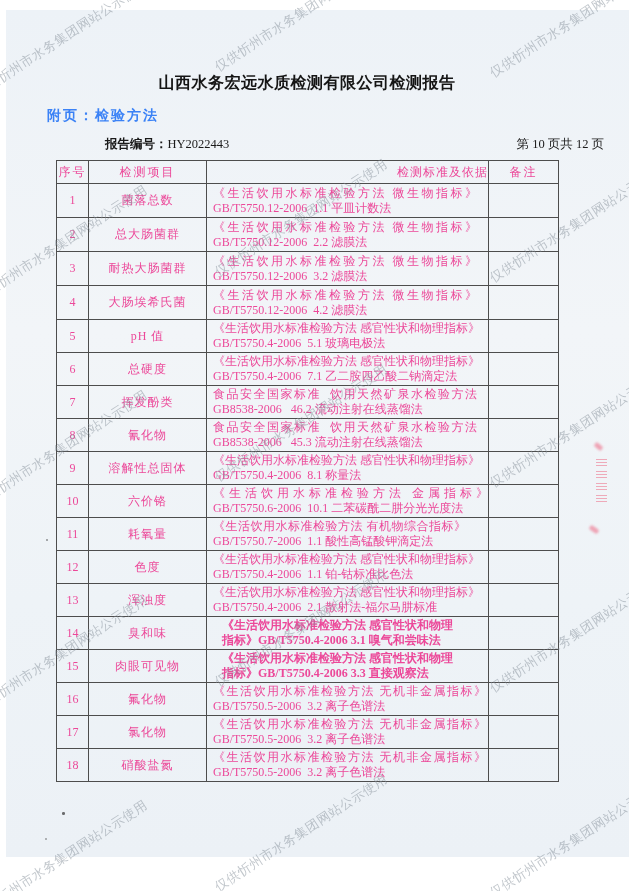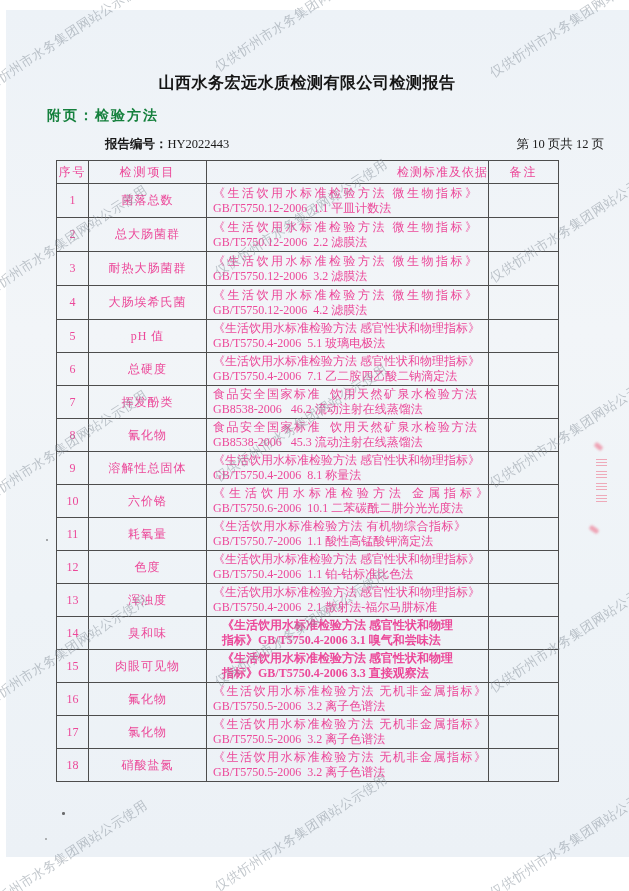--- a/index.html
+++ b/index.html
@@ -2,21 +2,21 @@
 <html><head>
 <meta charset="utf-8">
 <style>
   html,body{margin:0;padding:0;width:629px;height:891px;background:#ffffff;overflow:hidden;}
   body{font-family:"Liberation Serif","DejaVu Serif",serif;color:#1e1e1e;position:relative;}
   .paper{position:absolute;left:6px;top:10px;width:623px;height:847px;
          background:linear-gradient(180deg,#edf2f7 0%,#f2f5f8 38%,#eef3f7 70%,#ecf1f6 100%);z-index:0;}
   .content{position:absolute;left:0;top:0;width:629px;height:763px;z-index:2;}
   .title{position:absolute;left:0;top:73px;width:614px;text-align:center;
          font-size:16px;font-weight:bold;color:#151515;letter-spacing:0.5px;}
-  .subtitle{position:absolute;left:47px;top:107px;font-size:14px;font-weight:bold;letter-spacing:2px;color:#15803d;}
+  .subtitle{position:absolute;left:47px;top:107px;font-size:14px;font-weight:bold;letter-spacing:2px;color:#3b82f6;}
   .report-line{position:absolute;left:58px;top:136px;width:499px;display:flex;justify-content:space-between;
                font-size:12.5px;color:#1a1a1a;margin-left:47px;}
   .report-line .no-label{font-weight:bold;}
   table.methods{position:absolute;left:56px;top:160px;width:502px;border-collapse:collapse;table-layout:fixed;
                 font-size:12px;color:#ec4899;}
   table.methods th,table.methods td{border:1px solid #4d4d4d;padding:0;overflow:hidden;}
   table.methods thead tr{height:23px;}
   table.methods tbody tr{height:32px;}
   table.methods tbody tr.tall{height:34px;}
   table.methods tbody tr.last{height:22px;}

